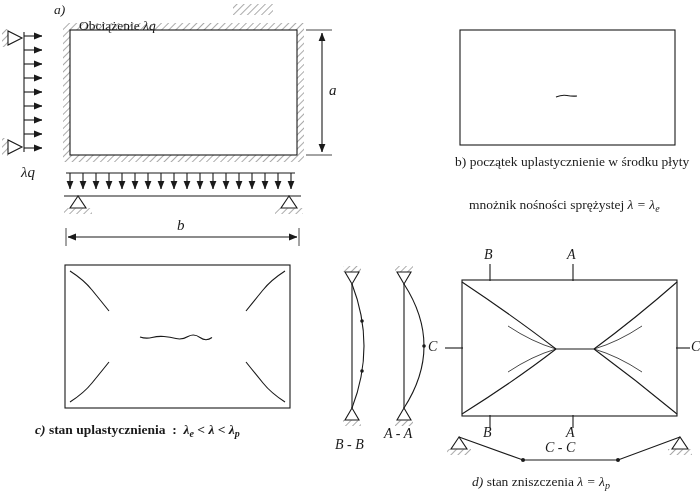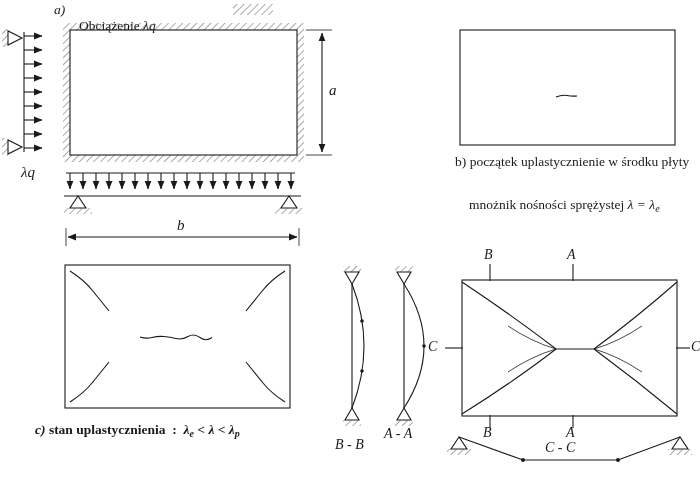--- a/index.html
+++ b/index.html
@@ -172,14 +172,15 @@
   <div class="lbl mark" style="left:384px; top:408px;margin-top:18px;"><span>A - A</span></div>
   <div class="lbl mark" style="left:545px; top:440px;font-style:italic;"><span>C - C</span></div>
 
   <div class="lbl mark" style="left:484px; top:247px;"><span>B</span></div>
   <div class="lbl mark" style="left:567px; top:247px;"><span>A</span></div>
   <div class="lbl mark" style="left:428px; top:339px;"><span>C</span></div>
   <div class="lbl mark" style="left:691px; top:339px;"><span>C</span></div>
   <div class="lbl mark" style="left:483px; top:425px;"><span>B</span></div>
   <div class="lbl mark" style="left:566px; top:425px;"><span>A</span></div>
 
+  <div class="lbl" style="left:472px; top:474px;"><span class="it">d)</span> <span>stan zniszczenia</span> <span class="math">λ = λ</span><span class="sub">p</span></div>
 
 </div>
 
 </body></html>

